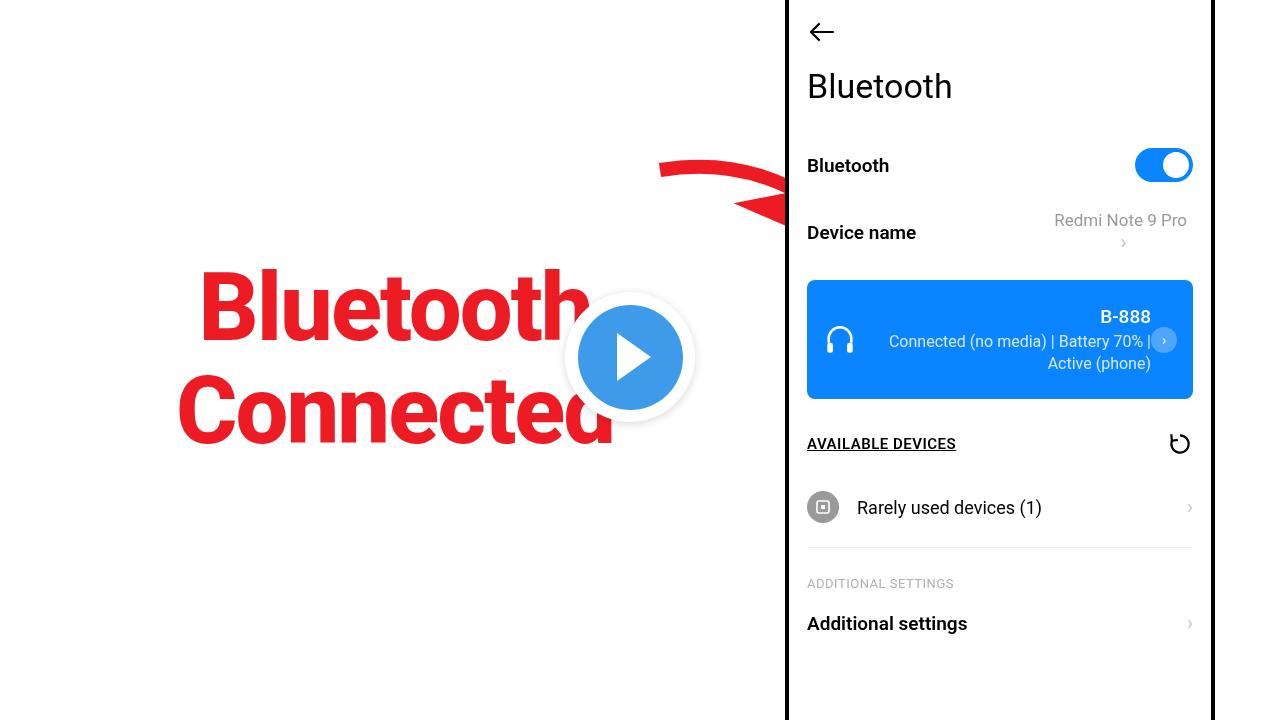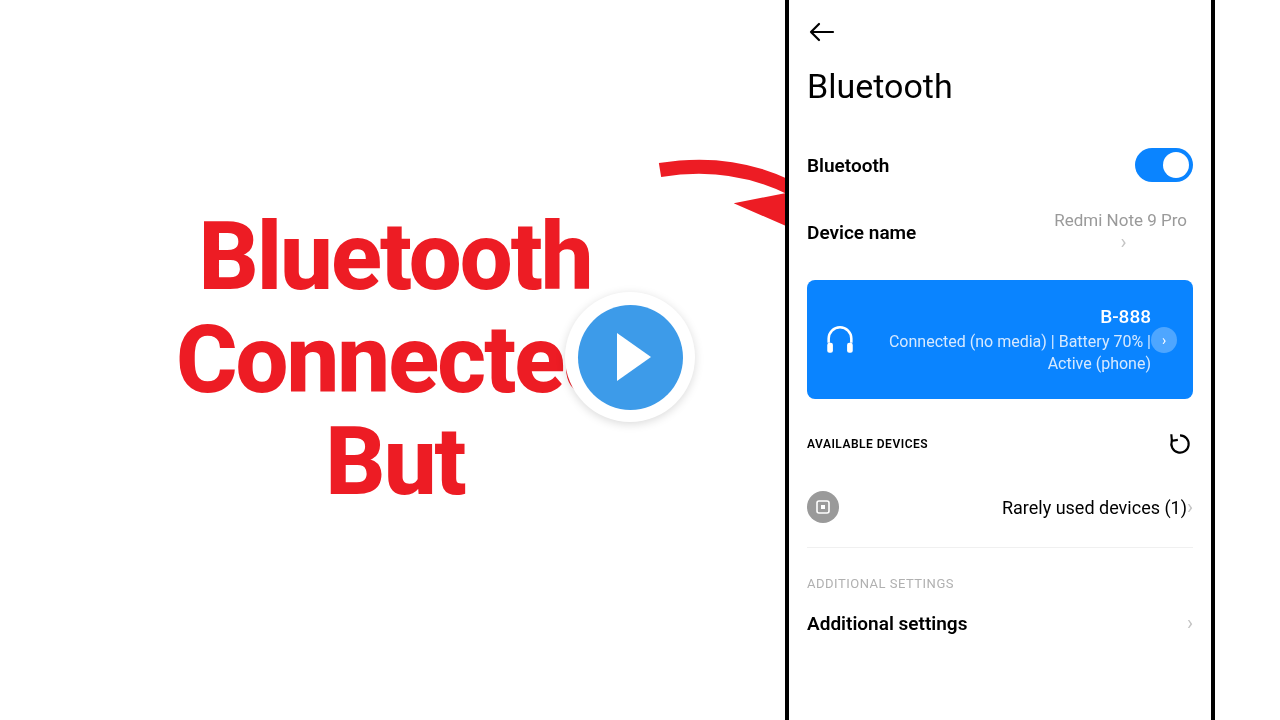--- a/index.html
+++ b/index.html
@@ -126,47 +126,45 @@
       width: 26px; height: 26px; border-radius: 50%;
       background: rgba(255,255,255,0.28);
       display: flex; align-items: center; justify-content: center;
       color: #fff; font-size: 14px;
       flex: 0 0 26px;
     }
     .section-row {
       display: flex; align-items: center; justify-content: space-between;
       padding: 10px 0 20px 0;
     }
-    .section-label { font-size: 12px; font-weight: 600; letter-spacing: 0.5px; }
+    .section-label { font-size: 15px; font-weight: 600; letter-spacing: 0.5px; text-decoration: underline; }
     .refresh { width: 26px; height: 26px; }
     .rare-row {
       display: flex; align-items: center; padding: 14px 0 24px 0;
       border-bottom: 1px solid #f0f0f0;
-      text-align: right;
     }
     .rare-icon {
       width: 32px; height: 32px; border-radius: 50%; background: #9a9a9a;
       display: flex; align-items: center; justify-content: center; margin-right: 18px;
     }
     .rare-text { flex: 1; font-size: 18px; color: #000; }
     .section-subhead {
       font-size: 13px; color: #b0b0b0; letter-spacing: 0.5px;
       padding-top: 28px; padding-bottom: 8px;
     }
     .add-row { display: flex; align-items: center; justify-content: space-between; padding: 12px 0; }
     .add-label { font-size: 19px; font-weight: 600; color: #000; }
   </style>
 </head>
 <body>
 
 <div class="left-panel">
   <div class="headline">
     <div>Bluetooth</div>
     <div>Connected</div>
-    <div>But</div>
   </div>
 </div>
 
 <div class="play-button">
   <div class="play-inner">
     <div class="play-tri"></div>
   </div>
 </div>
 
 <svg class="arrow" viewBox="0 0 260 140">

